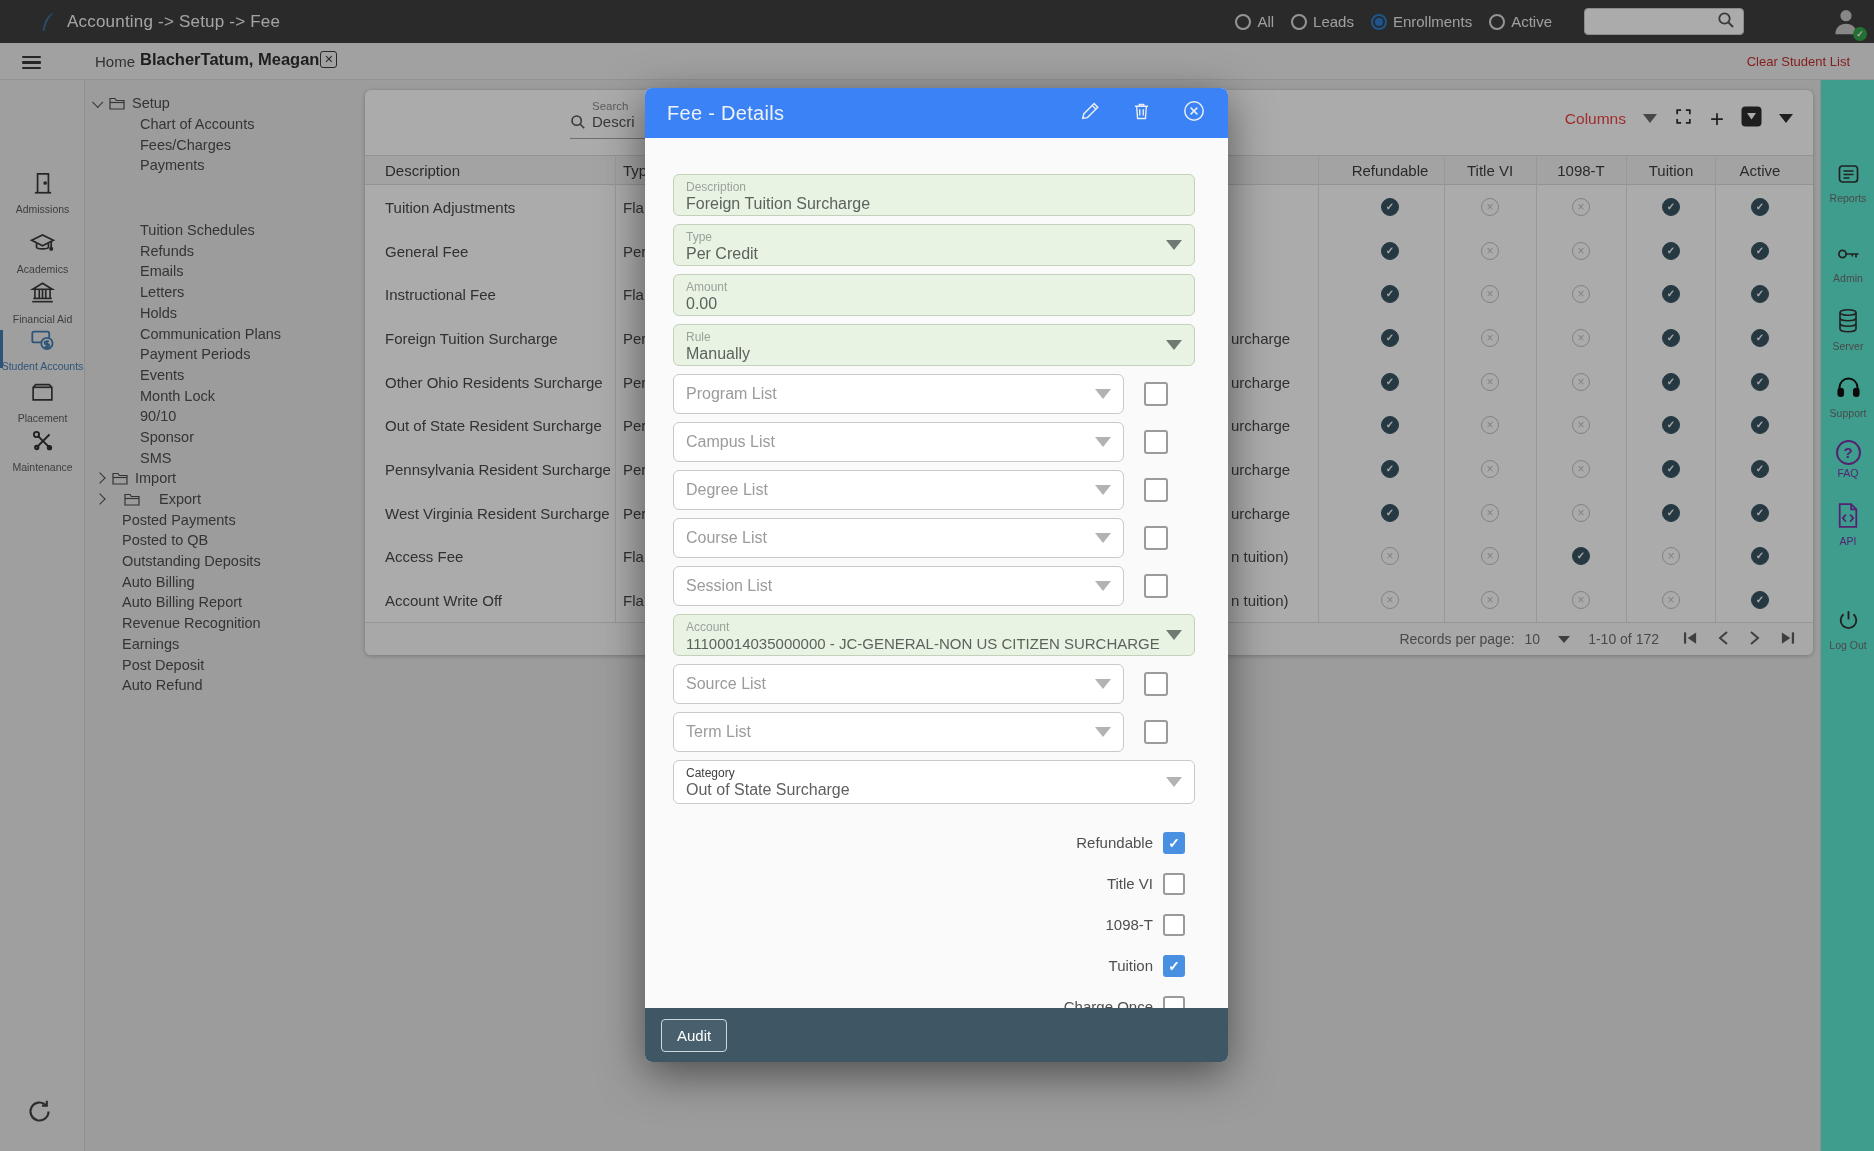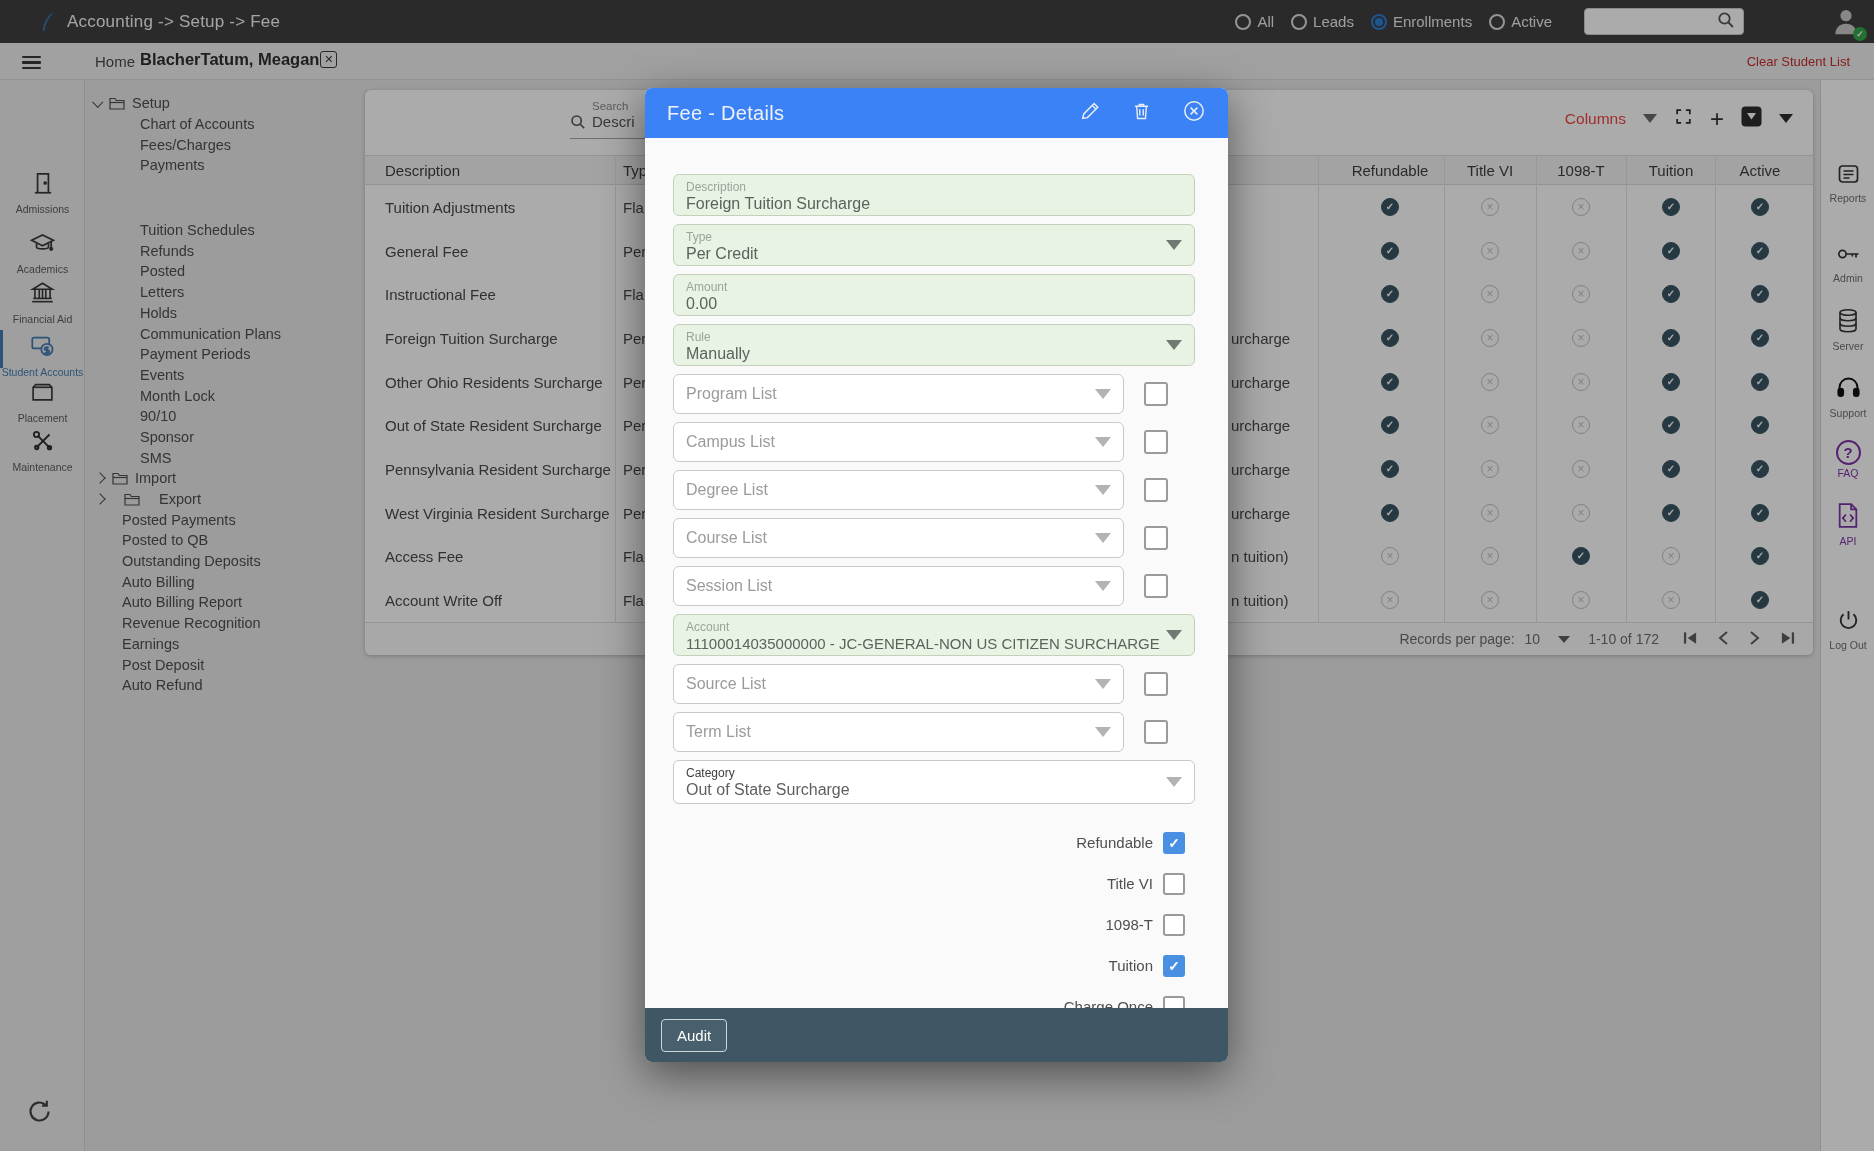--- a/index.html
+++ b/index.html
@@ -75,21 +75,21 @@
   .flag.on::after{content:"\2713";color:#fff;font-size:10px;font-weight:bold;}
   .f1{left:1016px;} .f2{left:1116px;} .f3{left:1207px;} .f4{left:1297px;} .f5{left:1386px;}
   .vsep{position:absolute;top:65px;height:467px;width:1px;background:#e3e3e3;}
   .tfoot{position:absolute;left:0;bottom:0;width:100%;height:33px;border-top:1px solid #dedede;background:#fbfbfb;
          display:flex;align-items:center;justify-content:flex-end;gap:10px;padding-right:18px;box-sizing:border-box;
          font-size:14px;color:#6e6e6e;}
   .tfoot .navicons{display:flex;align-items:center;gap:20px;margin-left:14px;}
   .tri-sm{width:0;height:0;border-left:6px solid transparent;border-right:6px solid transparent;border-top:7px solid #5f5f5f;margin:0 8px;}
 
   
-  .right-rail{position:absolute;right:0;top:80px;width:54px;height:1071px;background:#ffffff;border-left:1px solid #d6d6d6;box-sizing:border-box;}
+  .right-rail{position:absolute;right:0;top:80px;width:54px;height:1071px;background:#5eead4;border-left:1px solid #d6d6d6;box-sizing:border-box;}
   .rr-item{position:absolute;left:0;width:54px;display:flex;flex-direction:column;align-items:center;}
   .rr-item .rlbl{font-size:10.5px;color:#6f6f6f;margin-top:2px;}
   .rr-item.purple .rlbl{color:#7d35a8;}
   .qicon{width:25px;height:25px;border:2.4px solid #7d35a8;border-radius:50%;color:#7d35a8;font-size:15px;font-weight:bold;
          display:flex;align-items:center;justify-content:center;box-sizing:border-box;}
 
   .refresh{position:absolute;left:26px;top:1098px;}
 
   
   .overlay{position:absolute;inset:0;background:rgba(0,0,0,.33);z-index:50;}
@@ -217,21 +217,21 @@
     </div>
     <div class="rail-item" style="top:200px;">
       <span><svg width="27" height="26" viewBox="0 0 24 24" fill="none" stroke="#3a3a3a" stroke-width="1.5">
             <path d="M3 8.5 L12 3 L21 8.5 Z"></path>
             <path d="M5 8.5 V17 M9 8.5 V17 M12 8.5 V17 M15 8.5 V17 M19 8.5 V17"></path>
             <path d="M3.5 17 h17"></path>
             <path d="M2.5 20 h19"></path>
           </svg></span>
       <span class="rlbl">Financial Aid</span>
     </div>
-    <div class="rail-item active" style="top:252px;">
+    <div class="rail-item active" style="top:246px;">
       <span><svg width="28" height="27" viewBox="0 0 24 24" fill="none" stroke="#447eb3" stroke-width="1.6">
             <rect x="2.5" y="5" width="15" height="9.5" rx="1.5"></rect>
             <circle cx="15.5" cy="15.5" r="5" fill="#ededed"></circle>
             <path d="M15.5 12.6 v5.8 M17.3 13.6 h-2.6 a1.3 1.3 0 0 0 0 2.6 h1.6 a1.3 1.3 0 0 1 0 2.6 h-2.9"></path>
           </svg></span>
       <span class="rlbl">Student Accounts</span>
     </div>
     <div class="rail-item" style="top:300px;">
       <span><svg width="27" height="25" viewBox="0 0 24 24" fill="none" stroke="#3a3a3a" stroke-width="1.6">
             <path d="M3 19 V7 l2.5-2.5 h13 L21 7 v12 z"></path>
@@ -284,21 +284,21 @@
         <span>Tuition Schedules</span>
       </div>
 
       <div class="tree-row" style="padding-left: 55px;">
 
         <span>Refunds</span>
       </div>
 
       <div class="tree-row" style="padding-left: 55px;">
 
-        <span>Posted</span>
+        <span>Emails</span>
       </div>
 
       <div class="tree-row" style="padding-left: 55px;">
 
         <span>Letters</span>
       </div>
 
       <div class="tree-row" style="padding-left: 55px;">
 
         <span>Holds</span>

